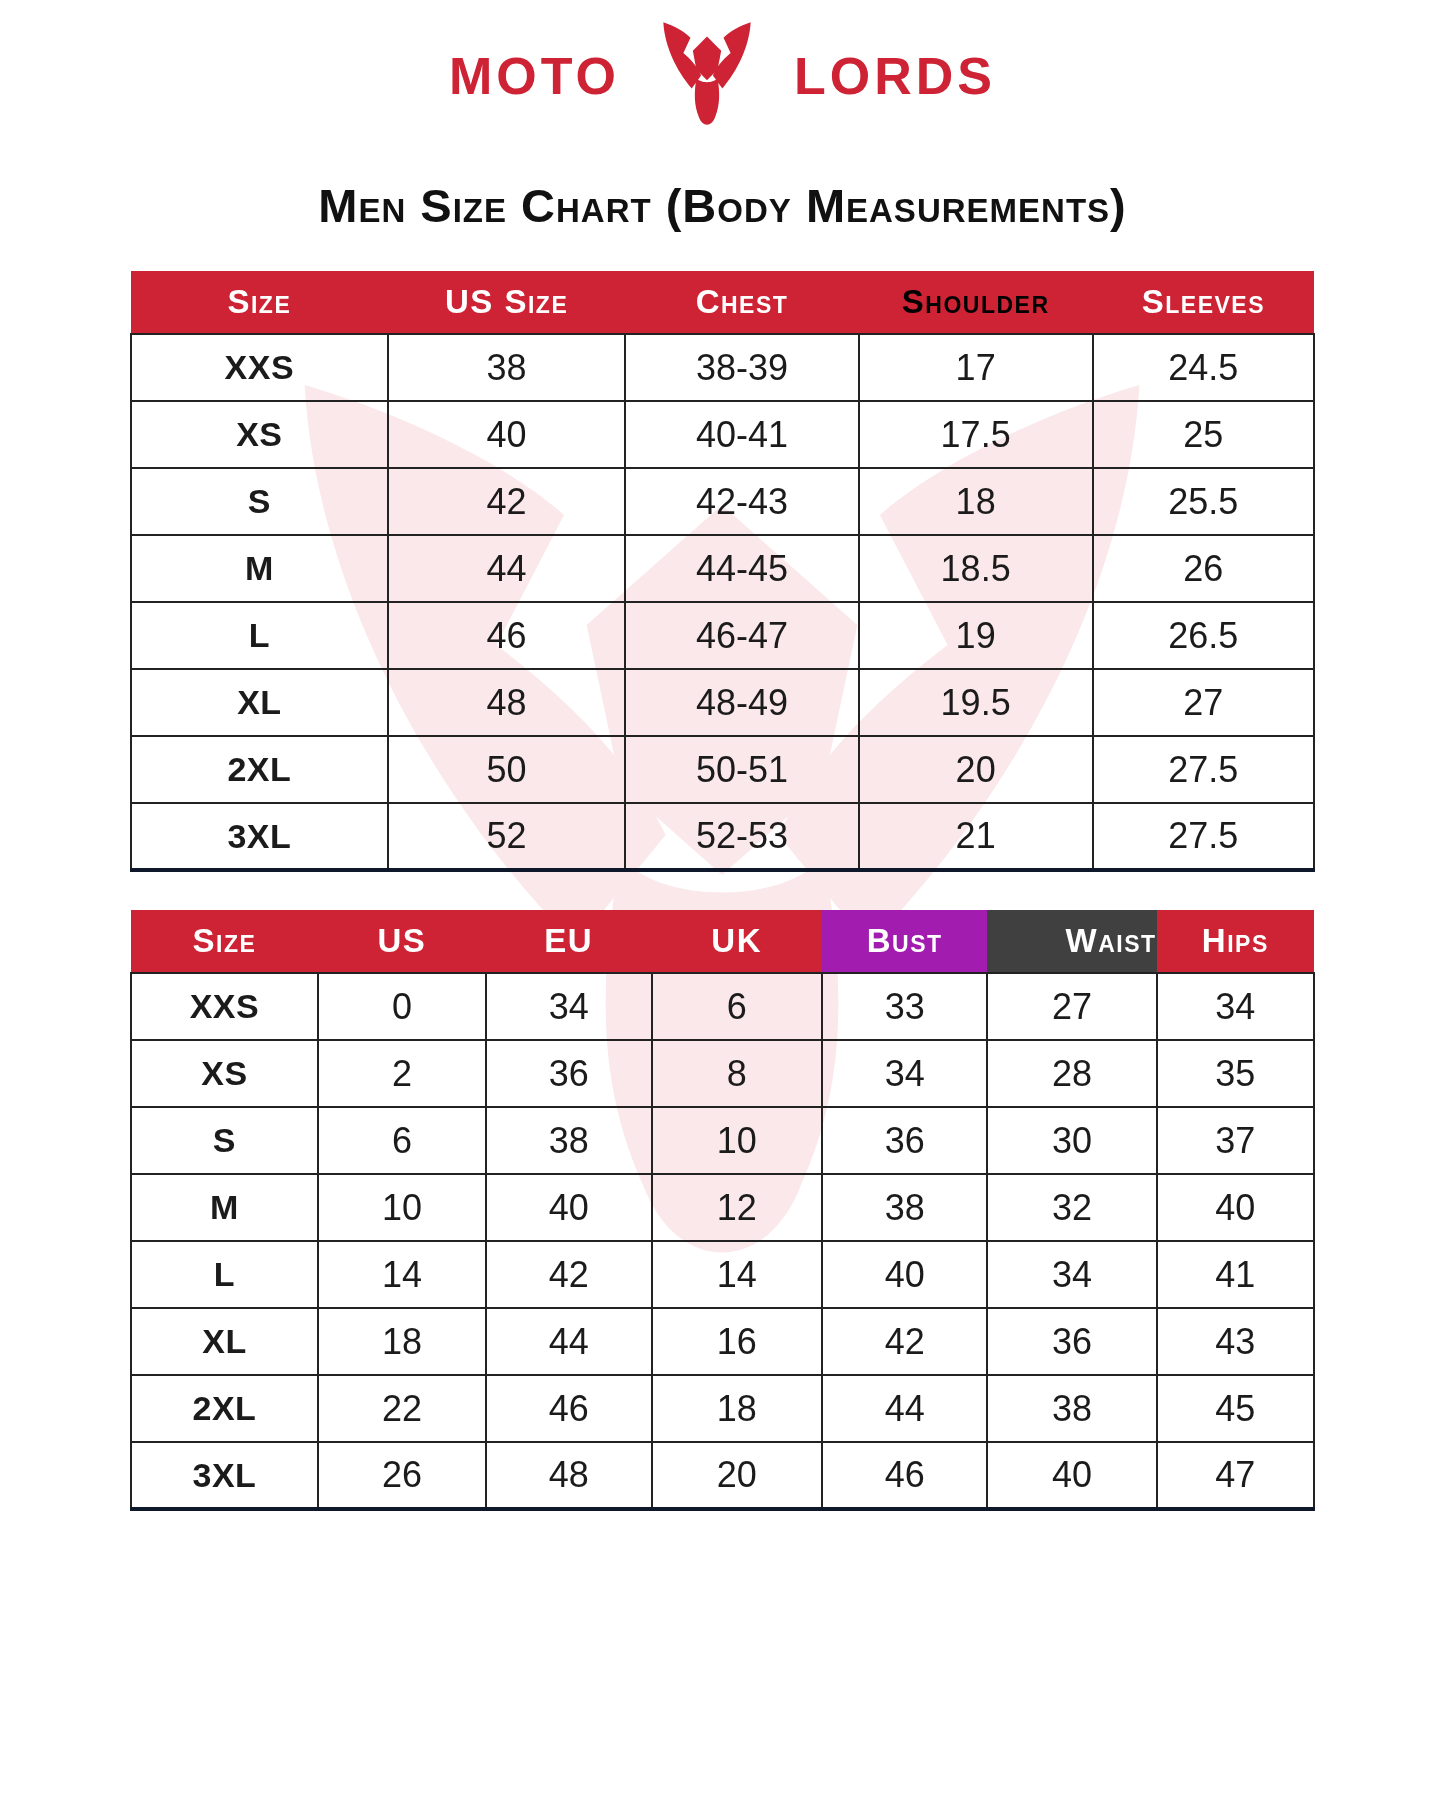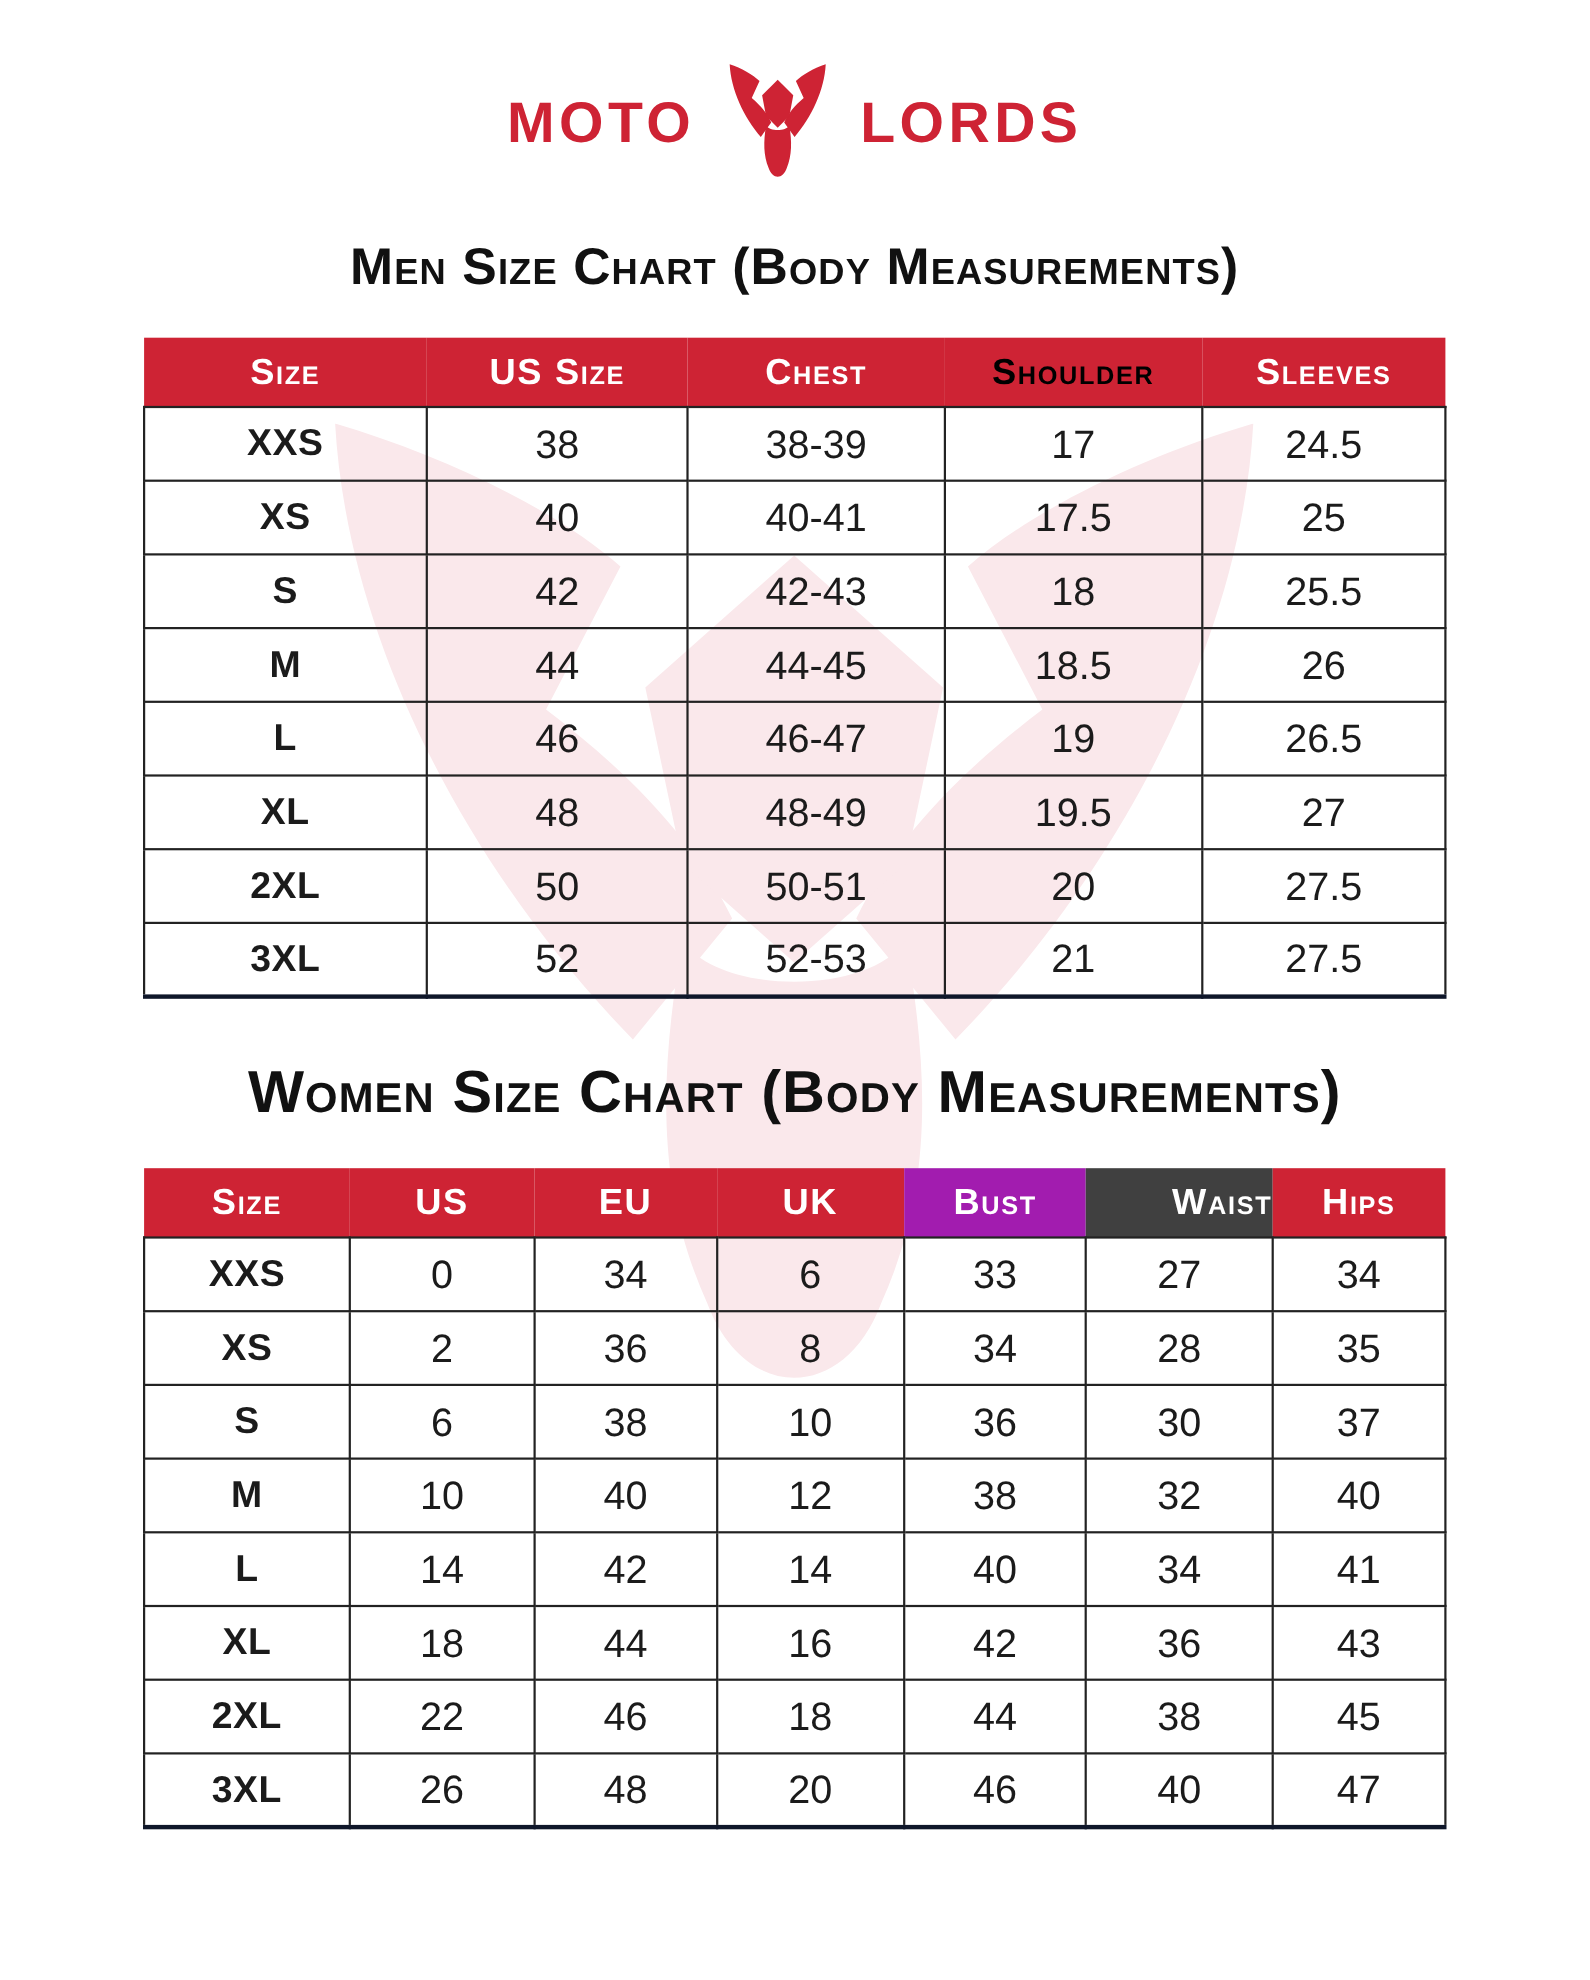--- a/index.html
+++ b/index.html
@@ -13,23 +13,23 @@
   .watermark {
     position: absolute;
     left: 158px; top: 385px;
     width: 1128px; height: 960px;
     z-index: 0;
     pointer-events: none;
   }
   .content { position: relative; z-index: 1; }
 
   .logo-row {
-    padding-top: 52px;
+    padding-top: 16px;
     display: flex; justify-content: center; align-items: center;
-    gap: 16px;
+    gap: 28px;
   }
   .logo-text {
     font-size: 52px; font-weight: 800; letter-spacing: 4px;
     line-height: 1;
   }
   .logo-icon { width: 118px; height: 114px; margin-top: 6px; }
 
   .chart-title {
     text-align: center;
     font-weight: 700;
@@ -173,21 +173,20 @@
         <tr>
           <td class="size-cell">3XL</td>
           <td>52</td>
           <td>52-53</td>
           <td>21</td>
           <td>27.5</td>
         </tr>
       </tbody>
     </table>
 
-  <h1 class="chart-title women-title">Women Size Chart (Body Measurements)</h1>
 
   <table class="size-table women-table">
       <colgroup>
         <col style="width: 15.8%;">
         <col style="width: 14.2%;">
         <col style="width: 14%;">
         <col style="width: 14.4%;">
         <col style="width: 14%;">
         <col style="width: 14.3%;">
         <col style="width: 13.3%;">

